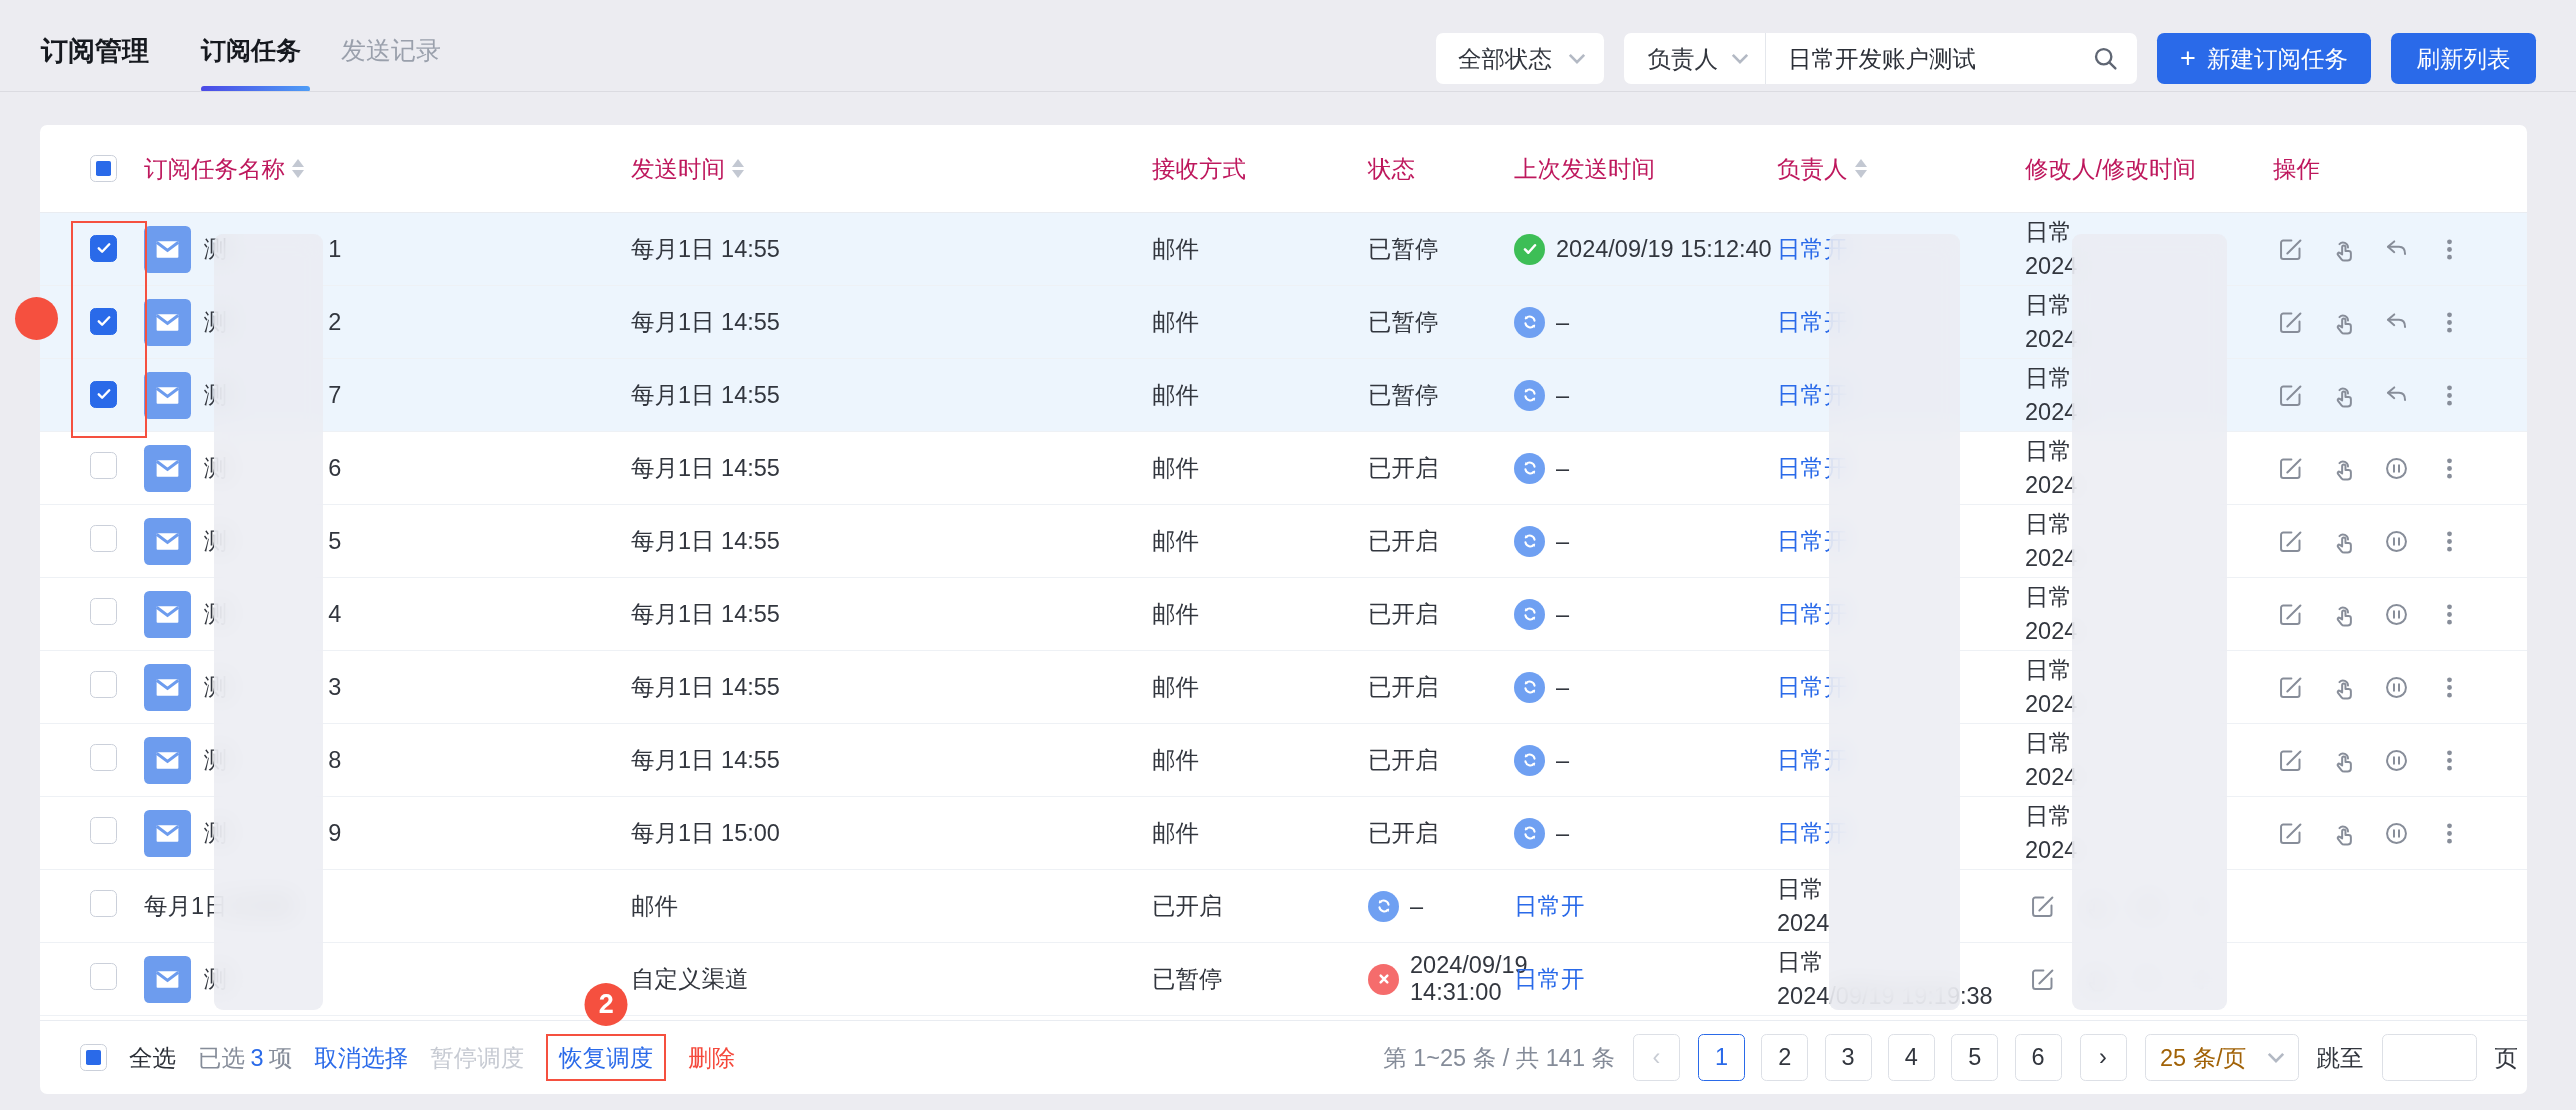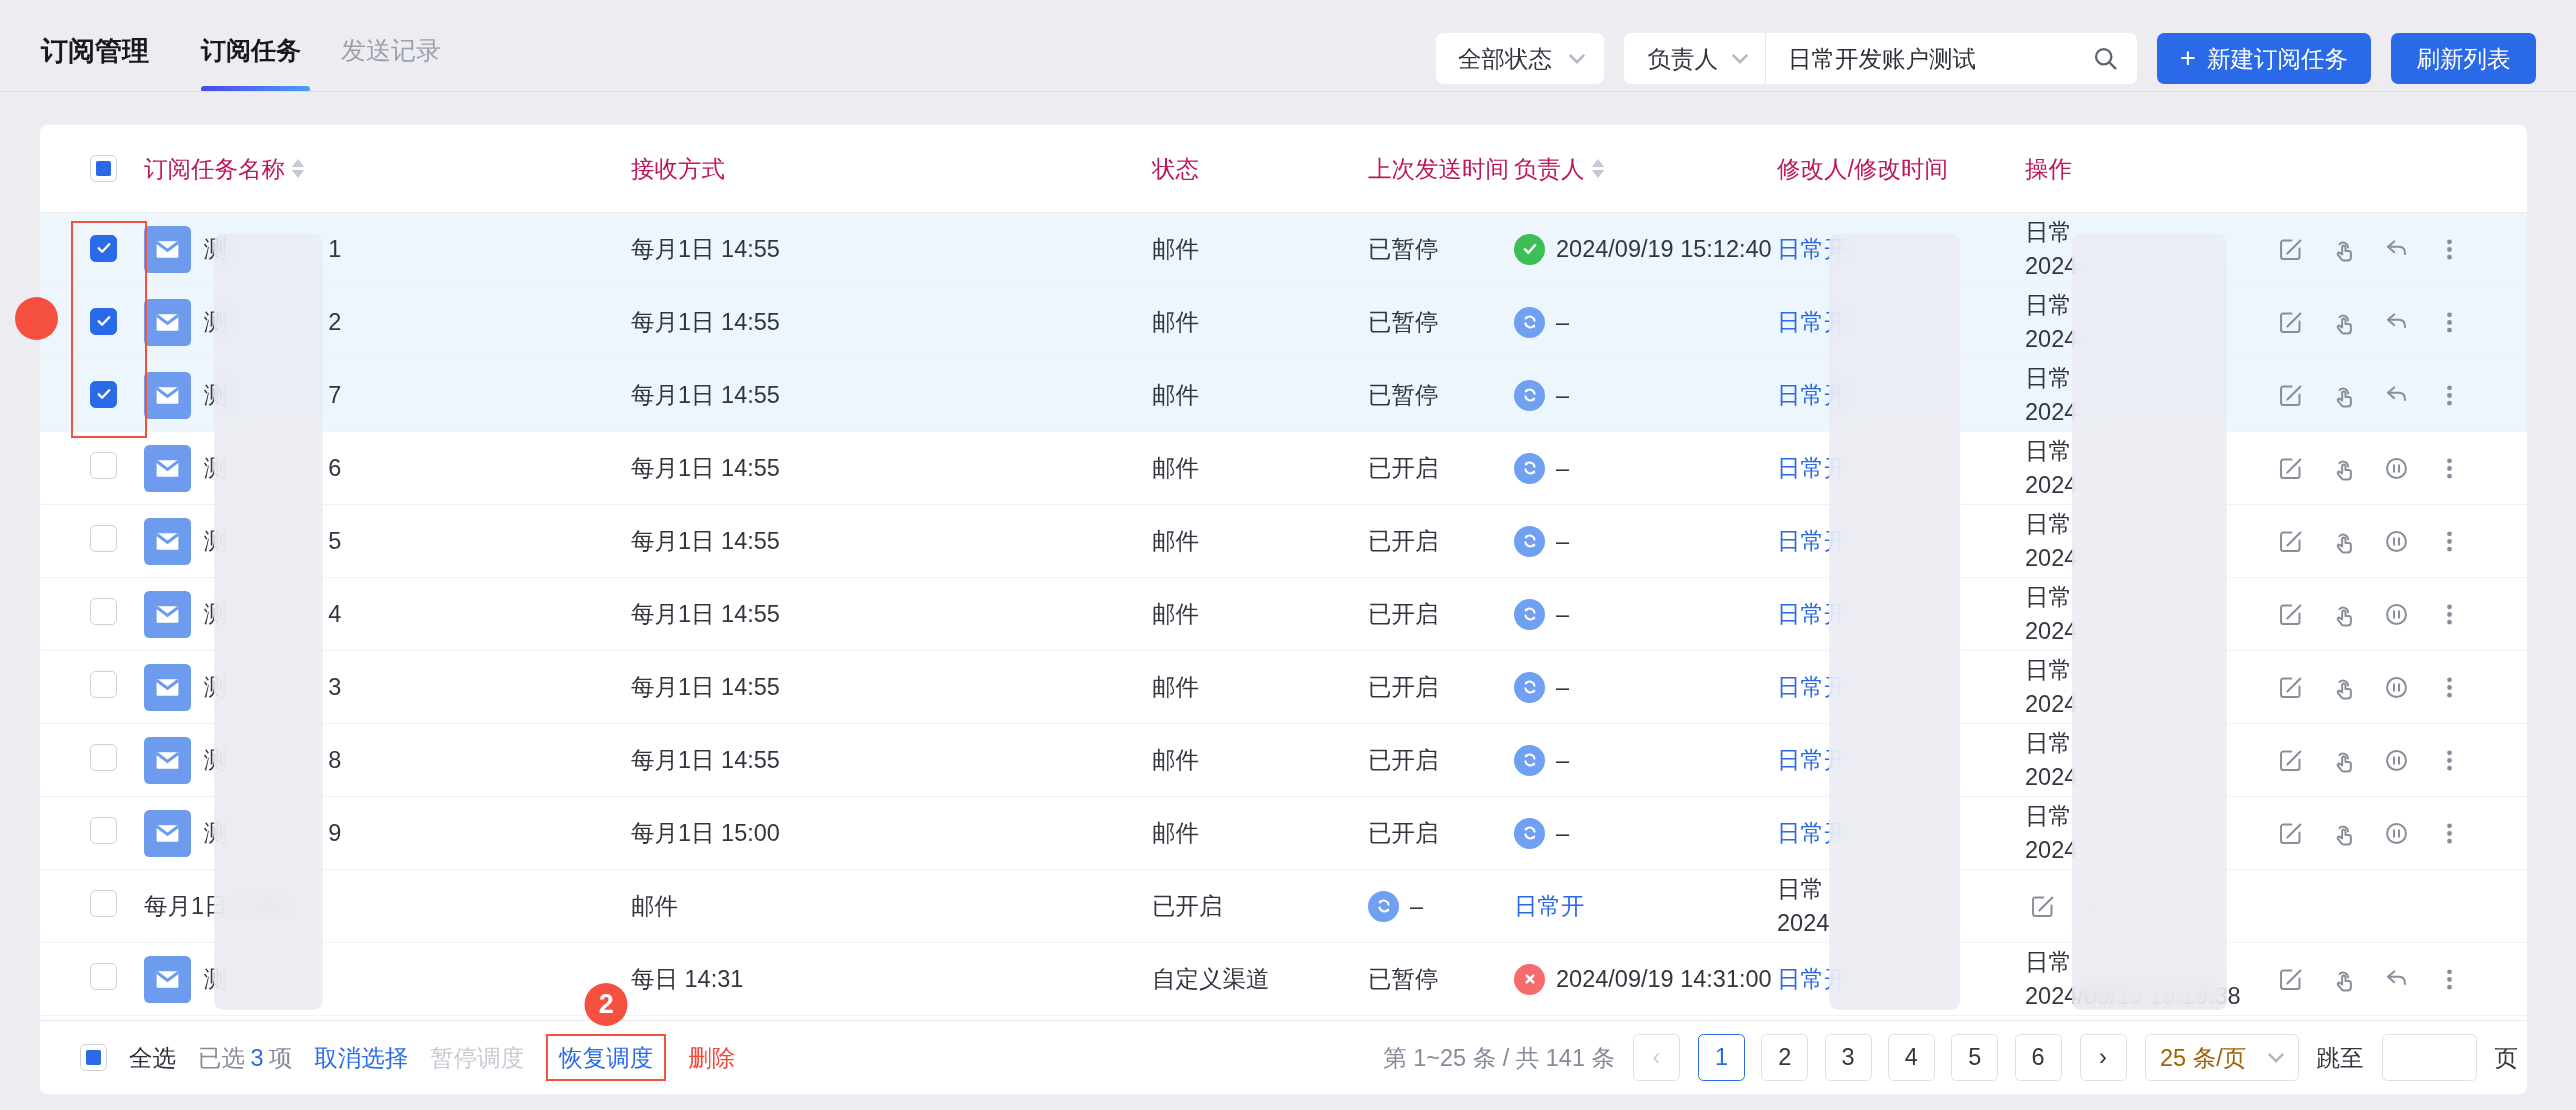--- a/index.html
+++ b/index.html
@@ -149,20 +149,27 @@
     <div class="hcell">
         <span class="cb ind"></span>
       </div>
     <div class="hcell">
       <span>订阅任务名称</span>
       <span class="sorter">
           <i class="up"></i>
           <i class="down"></i>
         </span>
     </div>
+    <div class="hcell">
+      <span>发送时间</span>
+      <span class="sorter">
+          <i class="up"></i>
+          <i class="down"></i>
+        </span>
+    </div>
     <div class="hcell">接收方式</div>
     <div class="hcell">状态</div>
     <div class="hcell">上次发送时间</div>
     <div class="hcell">
       <span>负责人</span>
       <span class="sorter">
           <i class="up"></i>
           <i class="down"></i>
         </span>
     </div>
@@ -830,21 +837,20 @@
       <span class="mail-icon">
         <svg width="29" height="29" viewBox="0 0 32 32">
               <rect x="4" y="7" width="24" height="18" fill="#fff" rx="1"></rect>
               <path d="M4 8l12 9 12-9" fill="none" stroke="#6D9CEE" stroke-width="3.4"></path>
             </svg>
       </span>
       <span>测</span>
       <span class="name-gap"></span>
       <span></span>
     </div>
-    <div>每日 14:31</div>
     <div>自定义渠道</div>
     <div>已暂停</div>
     <div class="last-cell">
 
       <span class="sicon error">
         <svg viewBox="0 0 24 24">
               <path d="M8 8l8 8M16 8l-8 8" stroke="#fff" stroke-width="3" stroke-linecap="round"></path>
             </svg>
       </span>
       <span>2024/09/19 14:31:00</span>

